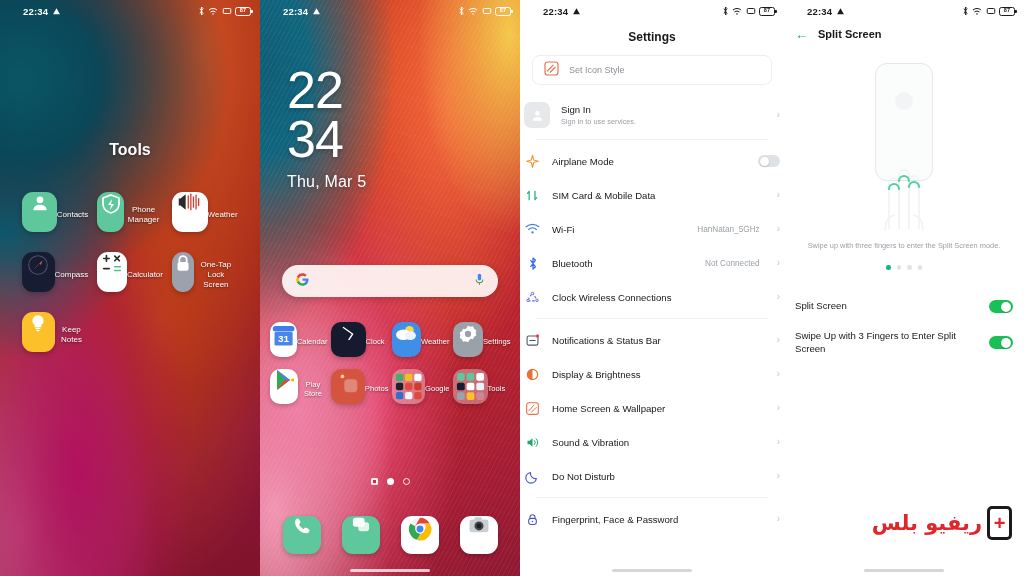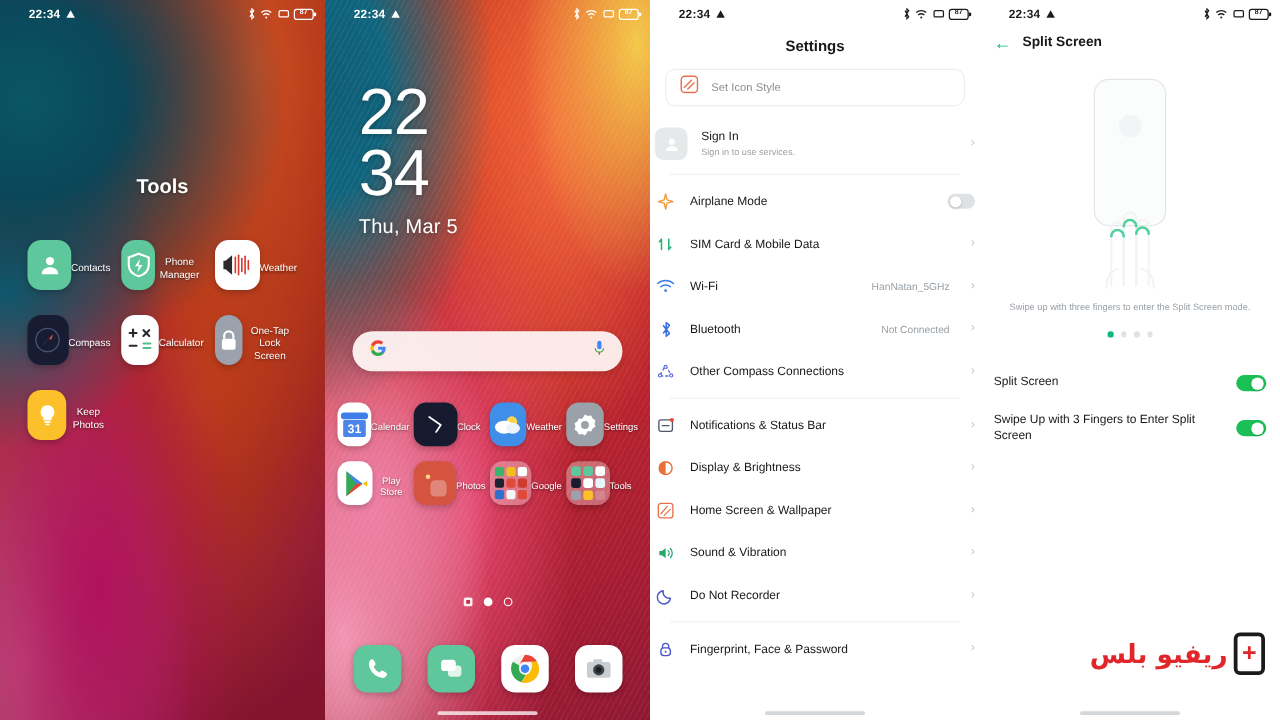--- a/index.html
+++ b/index.html
@@ -77,21 +77,21 @@
     position: absolute; top: 192px; left: 0; right: 0;
     z-index: 4;
     display: grid; grid-template-columns: repeat(3, 1fr);
     row-gap: 20px;
     padding: 0 18px;
     justify-items: center;
   }
   .app { width: 66px; display: flex; align-items: center; }
   .app-ico {
     width: 40px; height: 40px; border-radius: 11px;
-    display: flex; align-items: center; justify-content: center;
+    display: flex; justify-content: center;
     box-shadow: 0 2px 5px rgba(0,0,0,.22);
     overflow: hidden; position: relative;
   }
   .app-label {
     margin-top: 6px; font-size: 8px; color: #fff; text-align: center;
     line-height: 1.25; text-shadow: 0 1px 2px rgba(0,0,0,.5);
     font-weight: 500;
   }
 
   
@@ -375,21 +375,21 @@
       </div>
 
       <div class="app">
         <div class="app-ico" style="background:#fcc02a;">
           <svg width="22" height="22" viewBox="0 0 24 24">
               <path d="M12 3.5a6 6 0 0 0-3.6 10.8v2.2h7.2v-2.2A6 6 0 0 0 12 3.5z" fill="#fff"></path>
               <rect x="9.3" y="17.3" width="5.4" height="1.6" rx=".8" fill="#fff"></rect>
               <rect x="10.2" y="19.6" width="3.6" height="1.4" rx=".7" fill="#fff"></rect>
             </svg>
         </div>
-        <div class="app-label">Keep Photos</div>
+        <div class="app-label">Keep Notes</div>
       </div>
     </div>
   </div>
 
   <div class="panel p2">
     <div class="wall2"></div>
     <div class="wall2-stripes"></div>
 
     <div class="statusbar sb-light">
       <div class="sb-left">
@@ -698,21 +698,21 @@
 
       <div class="set-row">
         <span class="set-ico">
           <svg width="15" height="15" viewBox="0 0 18 18">
               <path d="M9 3 L15 13 H3 z" fill="none" stroke="#5b6bd6" stroke-width="1.3" stroke-linejoin="round" stroke-dasharray="3 2"></path>
               <circle cx="9" cy="4.2" r="1.5" fill="#fff" stroke="#5b6bd6" stroke-width="1.1"></circle>
               <circle cx="3.6" cy="12.4" r="1.5" fill="#fff" stroke="#5b6bd6" stroke-width="1.1"></circle>
               <circle cx="14.4" cy="12.4" r="1.5" fill="#fff" stroke="#5b6bd6" stroke-width="1.1"></circle>
             </svg>
         </span>
-        <span class="set-label">Other Compass Connections</span>
+        <span class="set-label">Clock Wireless Connections</span>
         <span class="chev solo">›</span>
       </div>
 
       <div class="divider"></div>
 
       <div class="set-row">
         <span class="set-ico">
           <svg width="15" height="15" viewBox="0 0 18 18">
               <rect x="2.5" y="3.5" width="13" height="11" rx="2" fill="none" stroke="#4e5a6b" stroke-width="1.3"></rect>
               <line x1="5.3" y1="9" x2="12.7" y2="9" stroke="#4e5a6b" stroke-width="1.3"></line>
@@ -755,21 +755,21 @@
         <span class="set-label">Sound &amp; Vibration</span>
         <span class="chev solo">›</span>
       </div>
 
       <div class="set-row">
         <span class="set-ico">
           <svg width="15" height="15" viewBox="0 0 18 18">
               <path d="M13.6 11.4 A6 6 0 0 1 6.6 4.4 A6.3 6.3 0 1 0 13.6 11.4z" fill="none" stroke="#4a56c8" stroke-width="1.4" stroke-linejoin="round"></path>
             </svg>
         </span>
-        <span class="set-label">Do Not Recorder</span>
+        <span class="set-label">Do Not Disturb</span>
         <span class="chev solo">›</span>
       </div>
 
       <div class="divider"></div>
 
       <div class="set-row">
         <span class="set-ico">
           <svg width="15" height="15" viewBox="0 0 18 18">
               <path d="M6 7.6 V6.2 a3 3 0 0 1 6 0 v1.4" fill="none" stroke="#4a56c8" stroke-width="1.3"></path>
               <rect x="4.4" y="7.6" width="9.2" height="7.4" rx="3" fill="none" stroke="#4a56c8" stroke-width="1.3"></rect>

